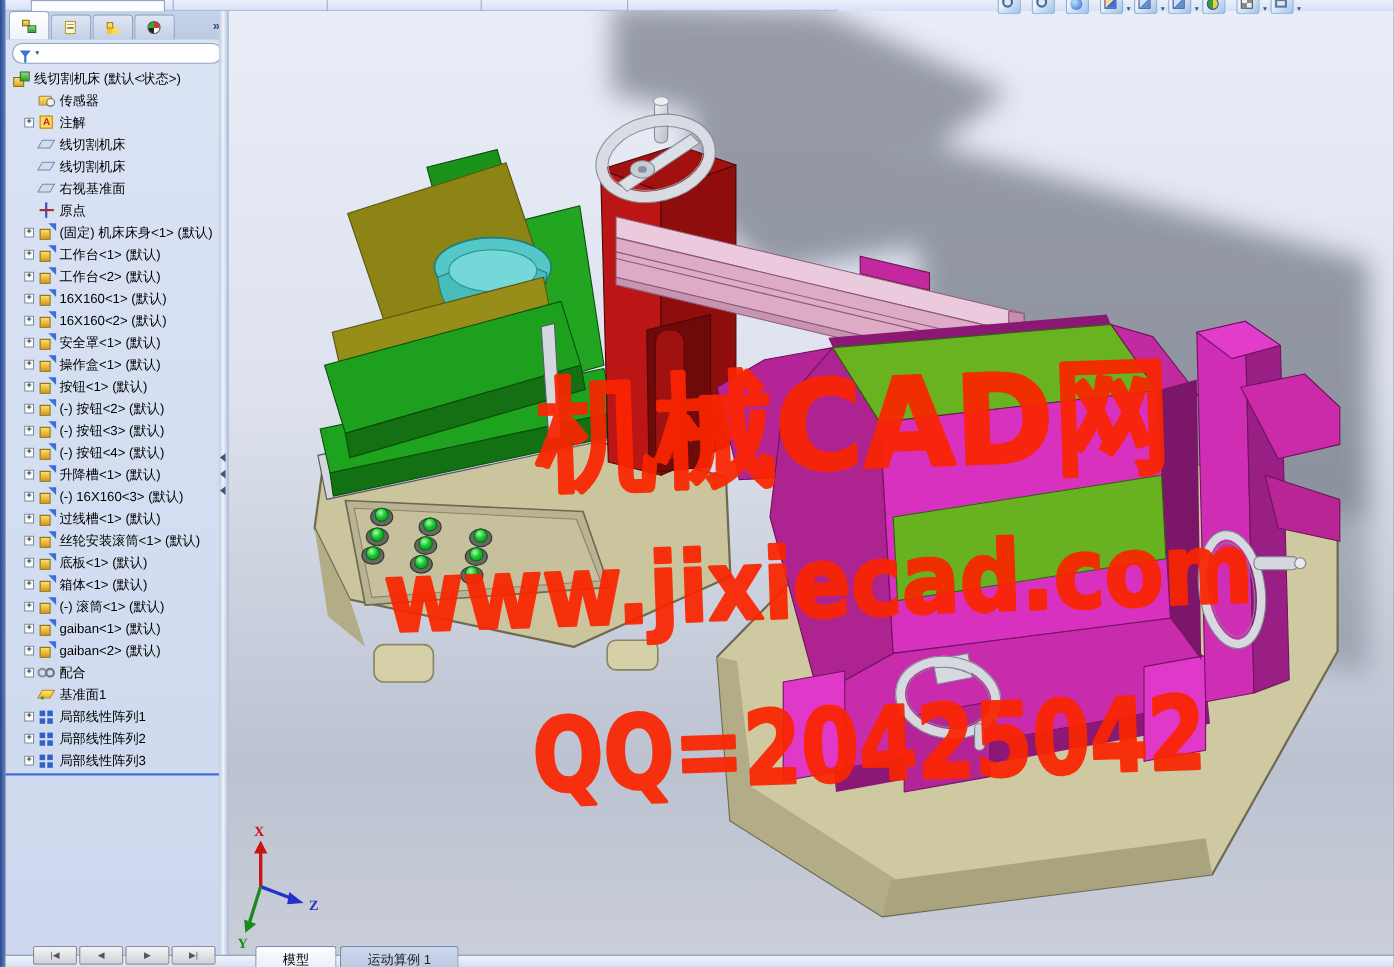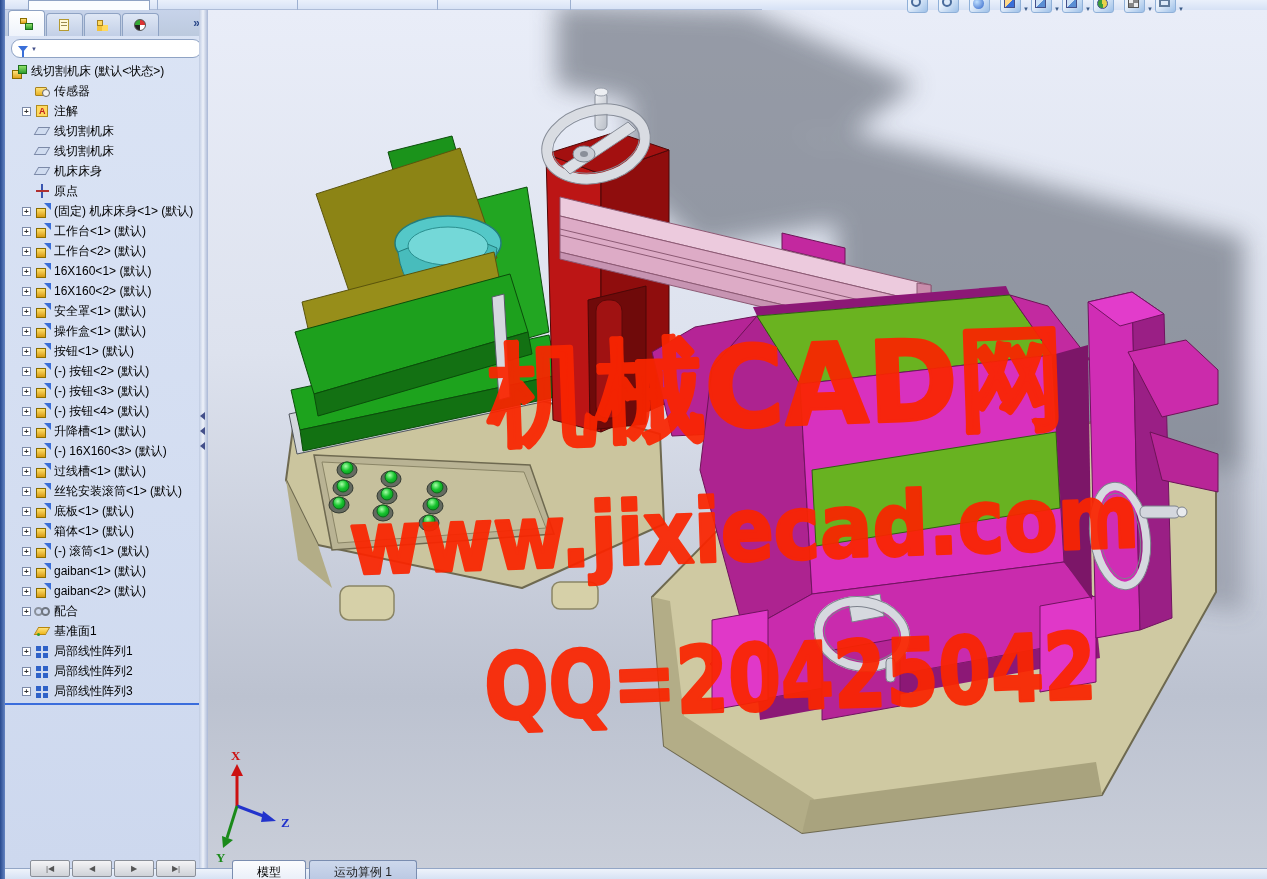--- a/index.html
+++ b/index.html
@@ -167,21 +167,21 @@
 
         <div class="tree-row">
           <span class="expander none"></span>
           <span class="ti icon-plane"></span>
           <span class="tree-label">线切割机床</span>
         </div>
 
         <div class="tree-row">
           <span class="expander none"></span>
           <span class="ti icon-plane"></span>
-          <span class="tree-label">机床床身</span>
+          <span class="tree-label">右视基准面</span>
         </div>
 
         <div class="tree-row">
           <span class="expander none"></span>
           <span class="ti icon-origin"></span>
           <span class="tree-label">原点</span>
         </div>
 
         <div class="tree-row">
           <span class="expander has">+</span>

